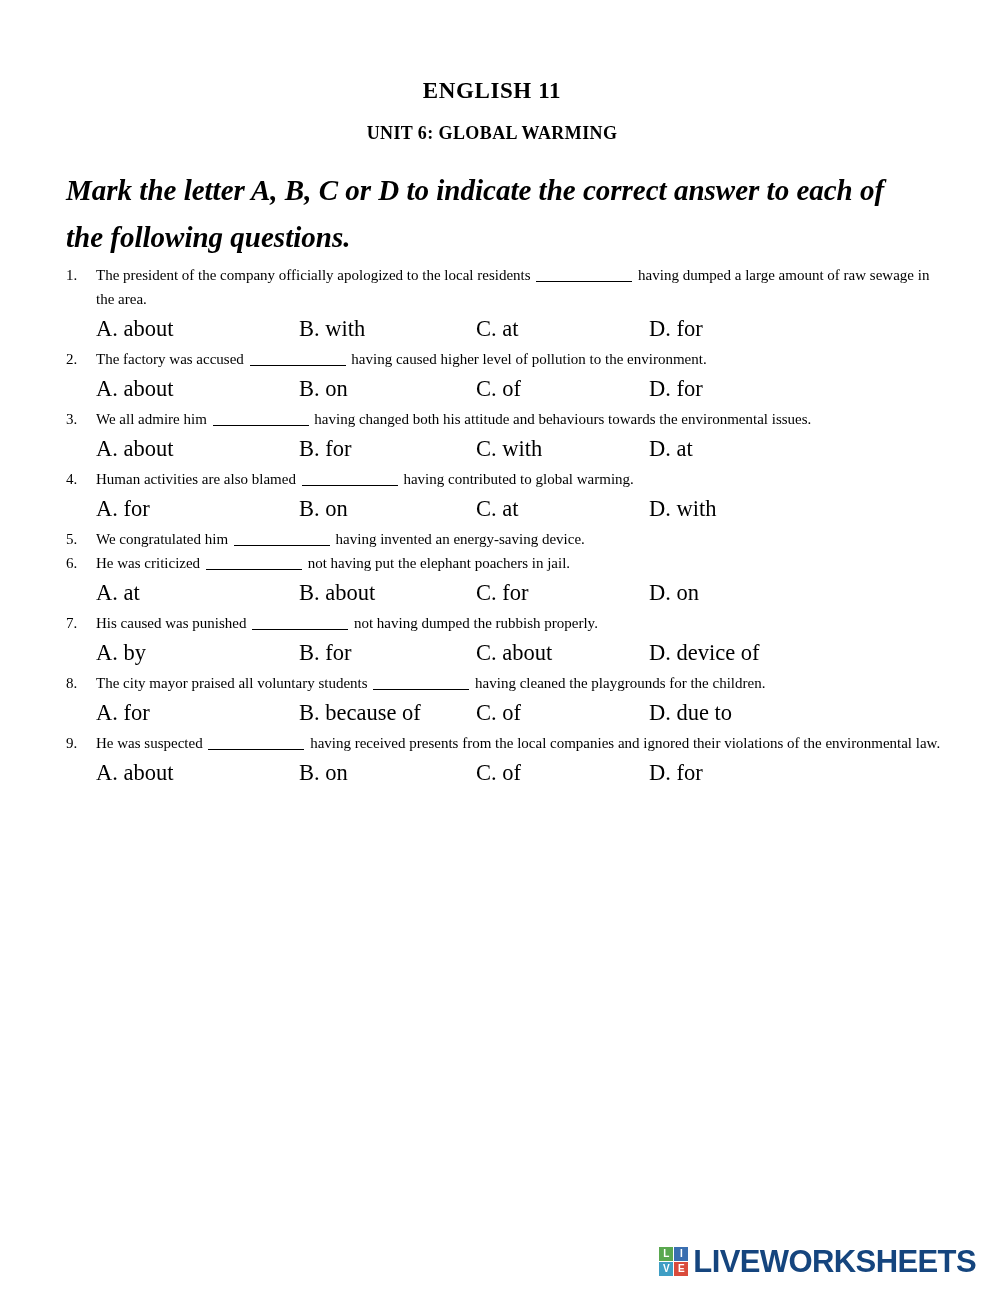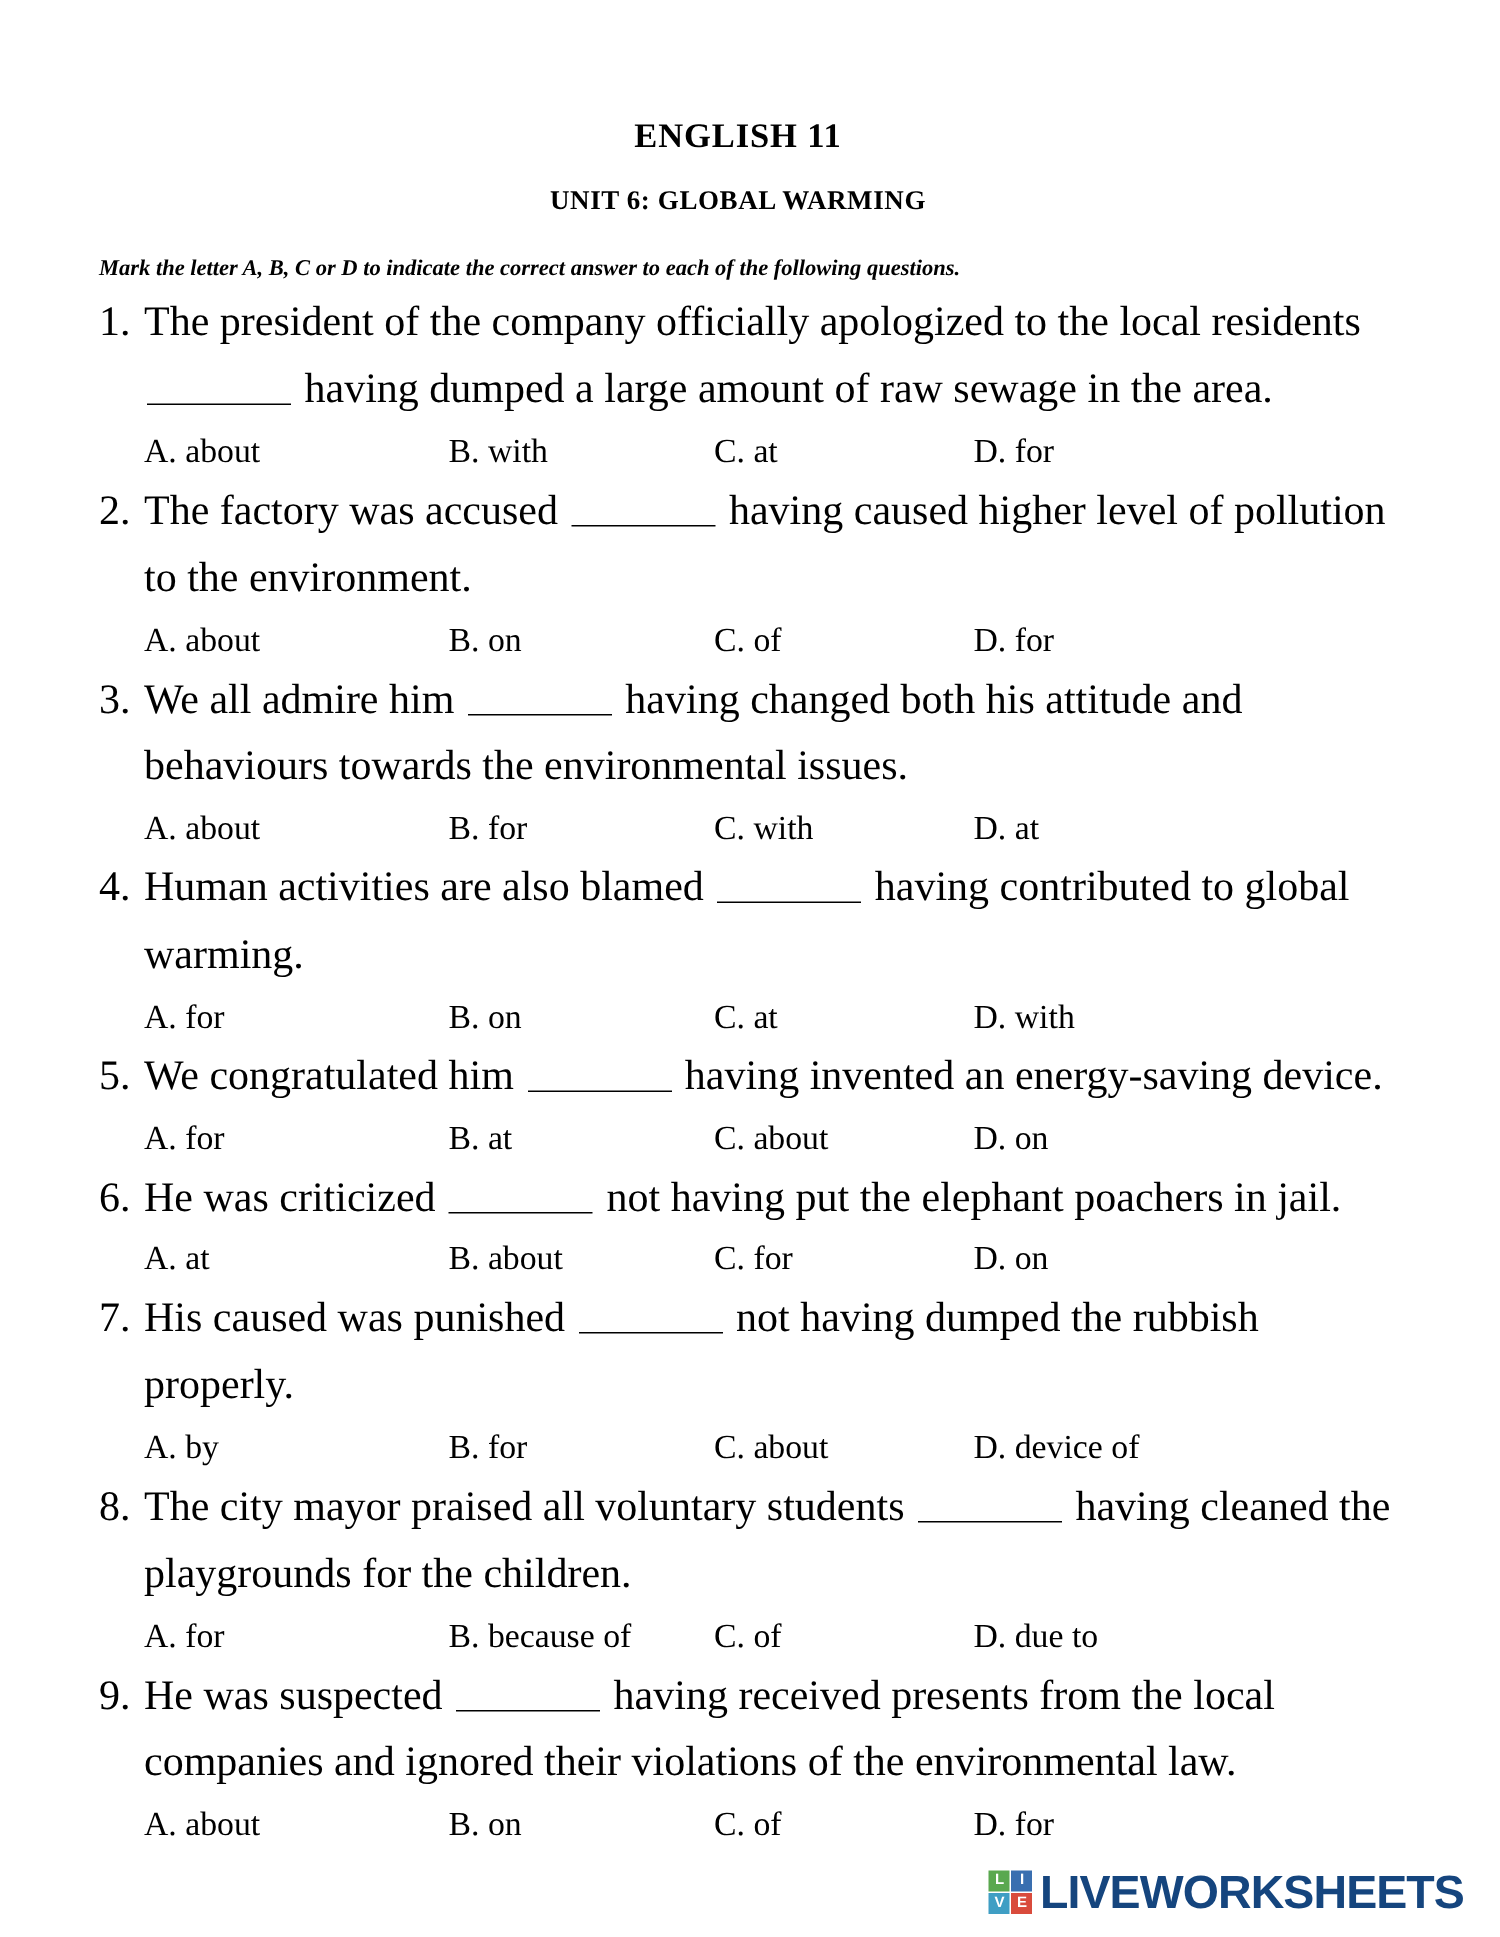--- a/index.html
+++ b/index.html
@@ -39,40 +39,40 @@
     font-weight: bold;
     letter-spacing: 0.4px;
     margin-top: 21px;
     line-height: 1.1;
   }
 
   .instruction {
     margin-top: 23px;
     padding-left: 66px;
     padding-right: 80px;
-    font-size: 15px;
+    font-size: 29px;
     font-weight: bold;
     font-style: italic;
     line-height: 1.62;
     text-align: left;
   }
 
   .questions {
     margin-top: 2px;
     padding-left: 66px;
     padding-right: 40px;
   }
 
   .q {
     display: block;
     margin-bottom: 0;
   }
 
   .q-body {
-    font-size: 28px;
+    font-size: 15px;
     line-height: 1.6;
     text-indent: -30px;
     padding-left: 30px;
   }
   .q-num {
     display: inline-block;
     width: 30px;
     text-indent: 0;
   }
   .blank {
@@ -167,21 +167,20 @@
       <div class="options"><span class="opt opt-a">A. about</span><span class="opt opt-b">B. for</span><span class="opt opt-c">C. with</span><span class="opt opt-d">D. at</span></div>
     </div>
 
     <div class="q">
       <div class="q-body"><span class="q-num">4.</span><span>Human activities are also blamed</span> <span class="blank"></span> <span>having contributed to global warming.</span></div>
       <div class="options"><span class="opt opt-a">A. for</span><span class="opt opt-b">B. on</span><span class="opt opt-c">C. at</span><span class="opt opt-d">D. with</span></div>
     </div>
 
     <div class="q">
       <div class="q-body"><span class="q-num">5.</span><span>We congratulated him</span> <span class="blank"></span> <span>having invented an energy-saving device.</span></div>
-      <div class="options"><span class="opt opt-a">A. for</span><span class="opt opt-b">B. at</span><span class="opt opt-c">C. about</span><span class="opt opt-d">D. on</span></div>
     </div>
 
     <div class="q">
       <div class="q-body"><span class="q-num">6.</span><span>He was criticized</span> <span class="blank"></span> <span>not having put the elephant poachers in jail.</span></div>
       <div class="options"><span class="opt opt-a">A. at</span><span class="opt opt-b">B. about</span><span class="opt opt-c">C. for</span><span class="opt opt-d">D. on</span></div>
     </div>
 
     <div class="q">
       <div class="q-body"><span class="q-num">7.</span><span>His caused was punished</span> <span class="blank"></span> <span>not having dumped the rubbish properly.</span></div>
       <div class="options"><span class="opt opt-a">A. by</span><span class="opt opt-b">B. for</span><span class="opt opt-c">C. about</span><span class="opt opt-d">D. device of</span></div>

